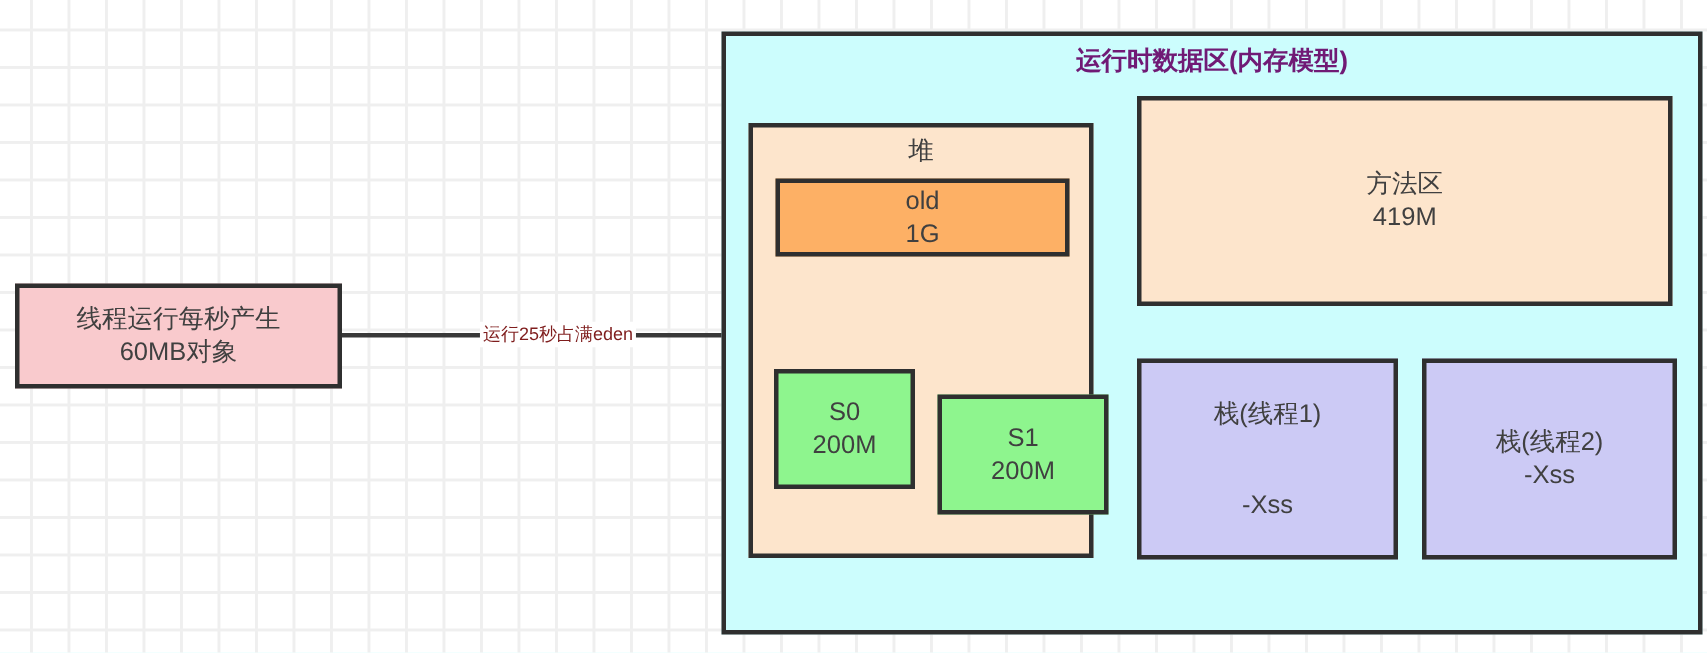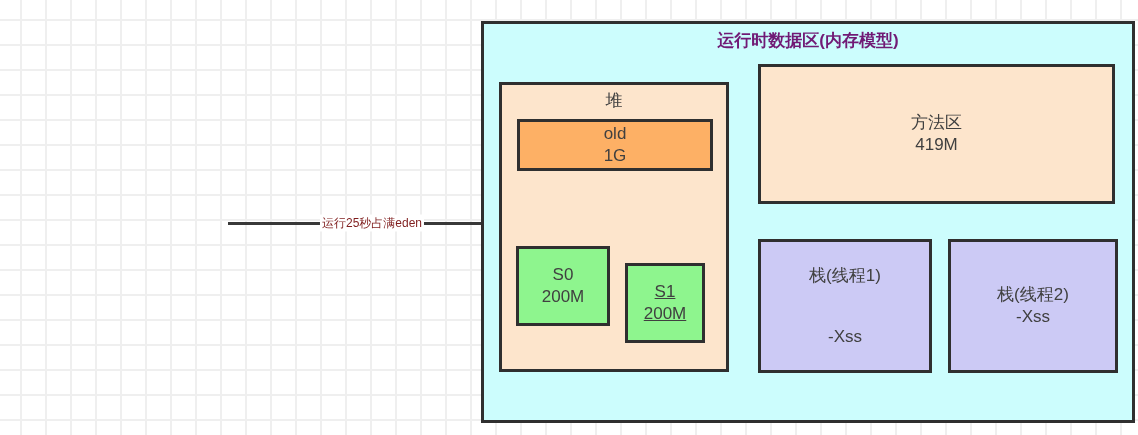--- a/index.html
+++ b/index.html
@@ -56,31 +56,35 @@
     position:absolute; top:6px; left:0; right:0;
     text-align:center;
     font-weight:bold; font-size:17px; color:#701a75;
   }
   
   .heap { left:499px; top:82px; width:230px; height:290px; background:#fde5cc; justify-content:flex-start; }
   .heap-label { position:absolute; top:5px; left:0; right:0; text-align:center; color:#404040; }
   .old  { left:517px; top:119px; width:196px; height:52px; background:#fdb065; }
   .eden { left:517px; top:193px; width:196px; height:59px; background:#8ef58e; }
   .s0   { left:516px; top:246px; width:94px;  height:80px; background:#8ef58e; }
-  .s1   { left:625px; top:263px; width:80px;  height:80px; background:#8ef58e;text-decoration:underline; }
+  .s1   { left:625px; top:263px; width:114px;  height:80px; background:#8ef58e; }
   
   .method { left:758px; top:64px;  width:357px; height:140px; background:#fde5cc; }
   .stack1 { left:758px; top:239px; width:174px; height:134px; background:#cccaf5;gap:39px; }
   .stack2 { left:948px; top:239px; width:170px; height:134px; background:#cccaf5; }
 </style>
 </head>
 <body>
 
 <div class="canvas">
 
+  <div class="node src">
+    <div>线程运行每秒产生</div>
+    <div>60MB对象</div>
+  </div>
 
   <div class="arrow-line"></div>
   <div class="arrow-head"></div>
   <div class="arrow-label">运行25秒占满eden</div>
 
   <div class="node container">
     <div class="container-title">运行时数据区(内存模型)</div>
   </div>
 
   <div class="node heap">

